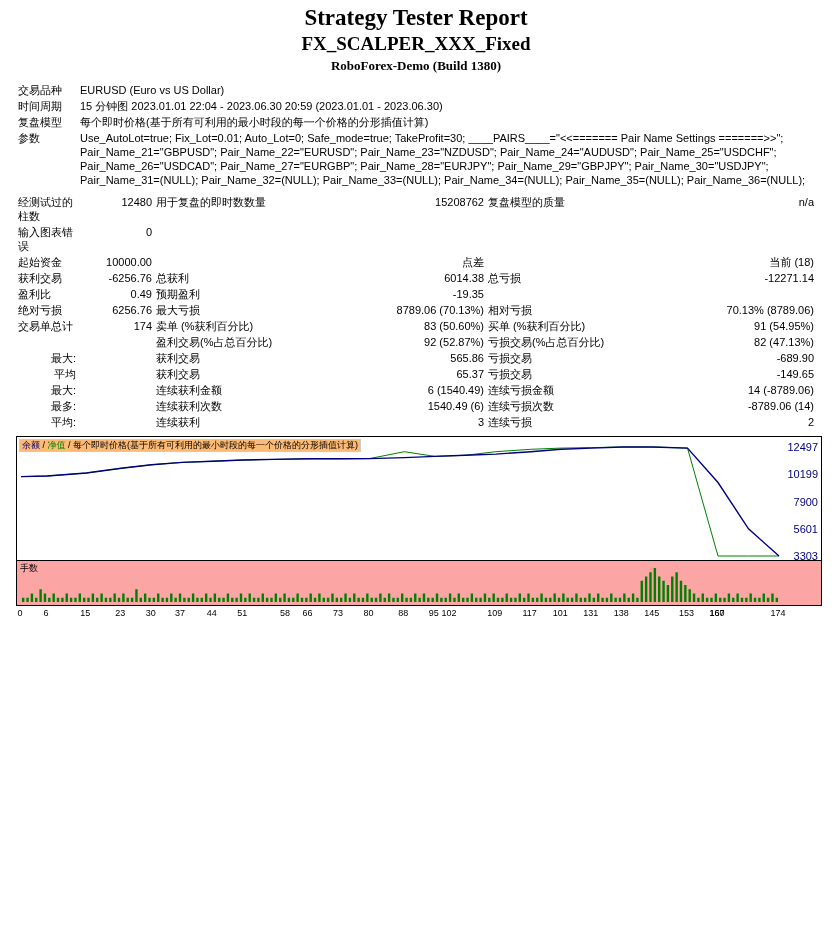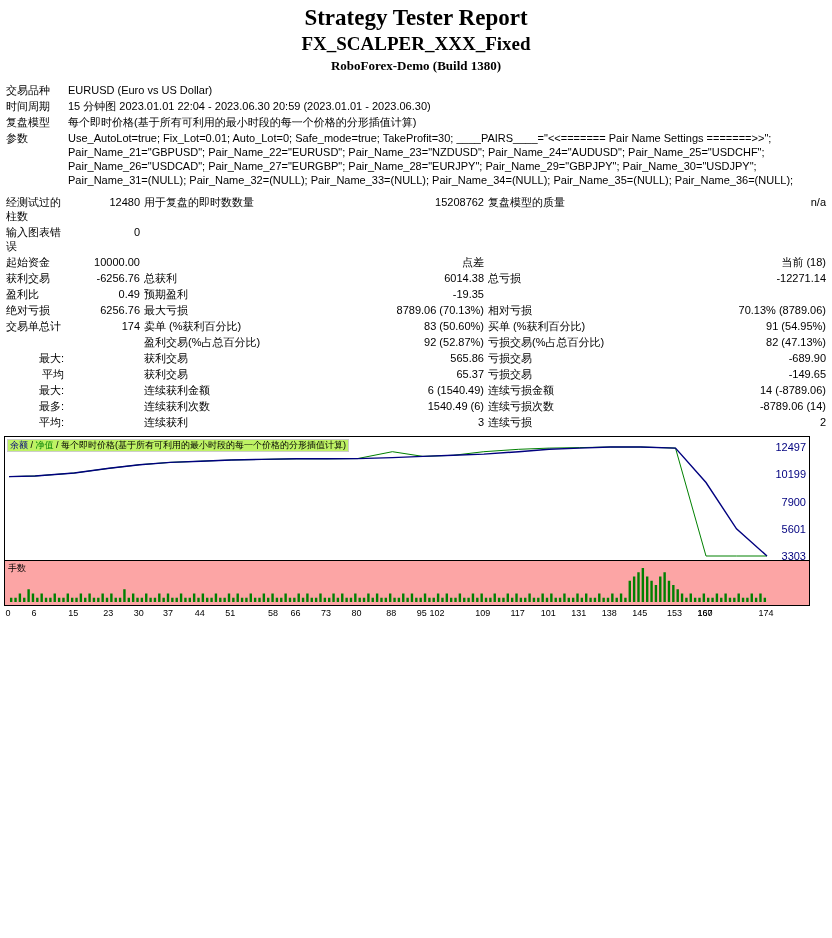--- a/index.html
+++ b/index.html
@@ -11,21 +11,21 @@
     width: 832px;
     height: 938px;
     font-family: "Liberation Sans", sans-serif;
     font-size: 11px;
     color: #000000;
     overflow: hidden;
   }
   .page {
     width: 832px;
     box-sizing: border-box;
-    padding: 0 4px;
+    padding: 0 16px;
   }
   .title-block {
     text-align: center;
     padding-top: 4px;
   }
   .title-main {
     font-family: "Liberation Serif", serif;
     font-size: 23px;
     font-weight: bold;
     line-height: 28px;
@@ -106,21 +106,21 @@
     border: 1px solid #000000;
     box-sizing: border-box;
     background: #ffffff;
     overflow: hidden;
   }
   .chart-legend {
     position: absolute;
     left: 2px;
     top: 2px;
     font-size: 9px;
-    background: #bef264;
+    background: #fdba74;
     border: 1px solid #cccccc;
     padding: 0 2px;
     white-space: nowrap;
     z-index: 5;
     line-height: 11px;
     text-align: center;
   }
   .leg-blue { color: #00007f; }
   .leg-green { color: #008000; }
   .chart-ylabels {

